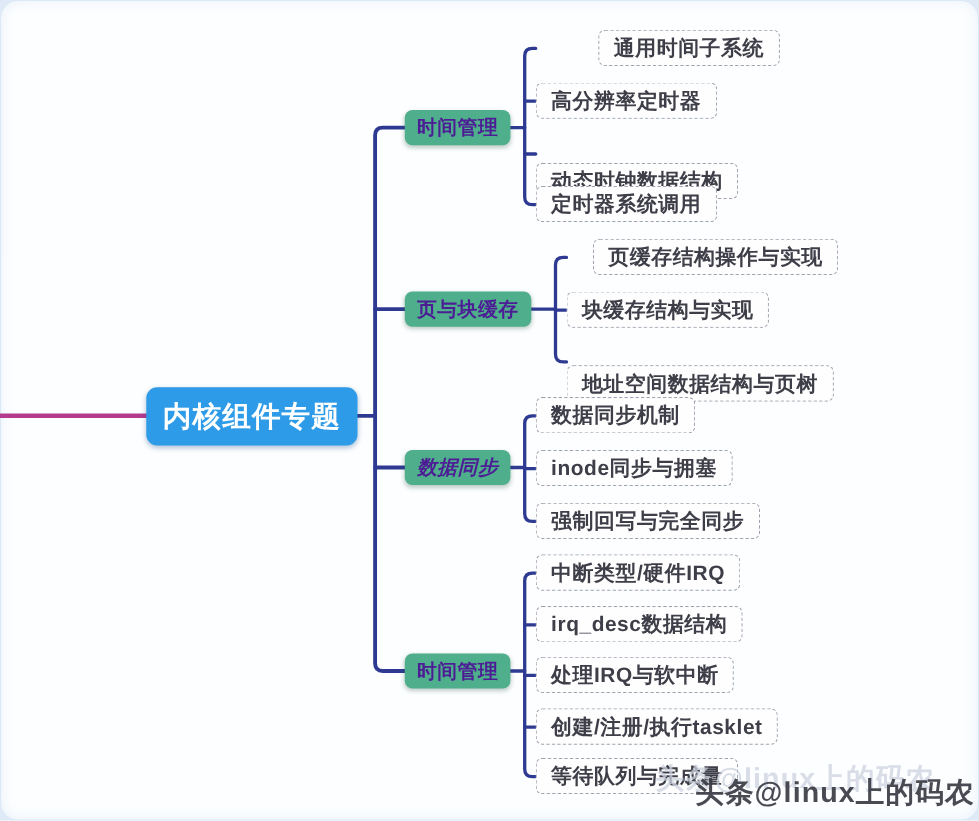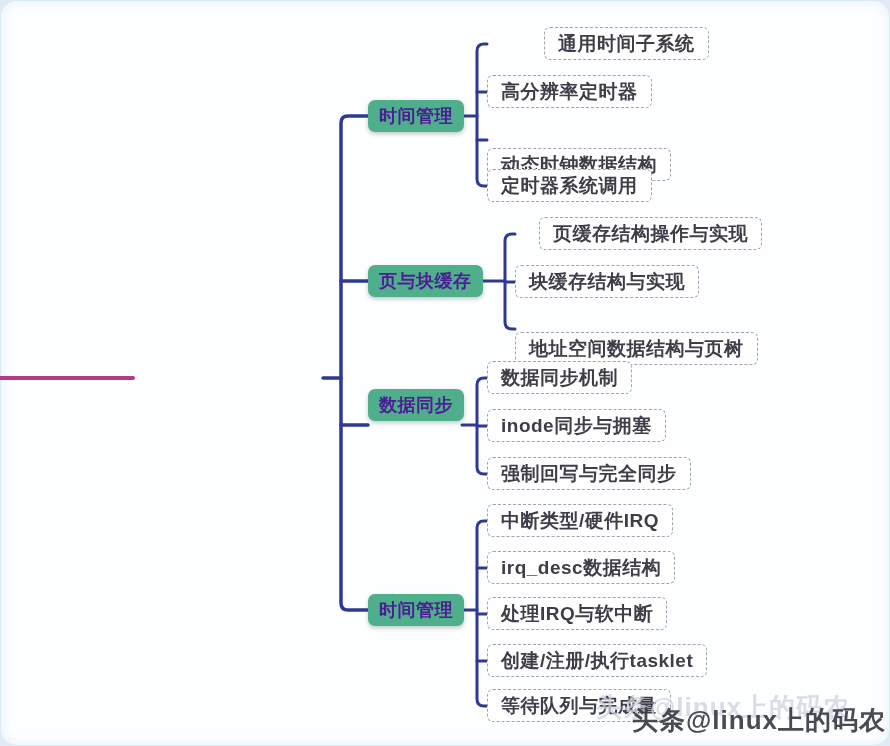--- a/index.html
+++ b/index.html
@@ -75,31 +75,32 @@
         <path d="M505,282 H515" fill="none" stroke="#2e3a92" stroke-width="3" stroke-linecap="round" stroke-linejoin="round"></path>
         <path d="M462,425 H477" fill="none" stroke="#2e3a92" stroke-width="3" stroke-linecap="round" stroke-linejoin="round"></path>
         <path d="M487,378 H484 Q477,378 477,385 V467 Q477,474 484,474 H487" fill="none" stroke="#2e3a92" stroke-width="3" stroke-linecap="round" stroke-linejoin="round"></path>
         <path d="M477,426 H487" fill="none" stroke="#2e3a92" stroke-width="3" stroke-linecap="round" stroke-linejoin="round"></path>
         <path d="M462,610 H477" fill="none" stroke="#2e3a92" stroke-width="3" stroke-linecap="round" stroke-linejoin="round"></path>
         <path d="M487,521 H484 Q477,521 477,528 V699 Q477,706 484,706 H487" fill="none" stroke="#2e3a92" stroke-width="3" stroke-linecap="round" stroke-linejoin="round"></path>
         <path d="M477,568 H487" fill="none" stroke="#2e3a92" stroke-width="3" stroke-linecap="round" stroke-linejoin="round"></path>
         <path d="M477,614 H487" fill="none" stroke="#2e3a92" stroke-width="3" stroke-linecap="round" stroke-linejoin="round"></path>
         <path d="M477,661 H487" fill="none" stroke="#2e3a92" stroke-width="3" stroke-linecap="round" stroke-linejoin="round"></path>
       </svg>
+    <div class="root-node" id="rootNode">内核组件专题</div>
     <div id="nodes">
         <div class="branch-node" style="left: 368px; top: 100px;">时间管理</div>
         <div class="leaf-node" style="left: 516px; top: 27px; margin-left: 28px;">通用时间子系统</div>
         <div class="leaf-node" style="left: 487px; top: 75px;">高分辨率定时器</div>
         <div class="leaf-node" style="left: 487px; top: 123px; margin-top: 25px;">动态时钟数据结构</div>
         <div class="leaf-node" style="left: 487px; top: 169px;">定时器系统调用</div>
         <div class="branch-node" style="left: 368px; top: 265px;">页与块缓存</div>
         <div class="leaf-node" style="left: 515px; top: 217px; margin-left: 24px;">页缓存结构操作与实现</div>
         <div class="leaf-node" style="left: 515px; top: 265px;">块缓存结构与实现</div>
         <div class="leaf-node" style="left: 515px; top: 332px;">地址空间数据结构与页树</div>
-        <div class="branch-node" style="left: 368px; top: 389px;">数据同步</div>
+        <div class="branch-node" style="left: 368px; top: 409px; font-style: italic;">数据同步</div>
         <div class="leaf-node" style="left: 487px; top: 361px;">数据同步机制</div>
         <div class="leaf-node" style="left: 487px; top: 409px; text-align: center;">inode同步与拥塞</div>
         <div class="leaf-node" style="left: 487px; top: 457px;">强制回写与完全同步</div>
         <div class="branch-node" style="left: 368px; top: 594px;">时间管理</div>
         <div class="leaf-node" style="left: 487px; top: 504px;">中断类型/硬件IRQ</div>
         <div class="leaf-node" style="left: 487px; top: 551px;">irq_desc数据结构</div>
         <div class="leaf-node" style="left: 487px; top: 597px;">处理IRQ与软中断</div>
         <div class="leaf-node" style="left: 487px; top: 644px; text-align: center;">创建/注册/执行tasklet</div>
         <div class="leaf-node" style="left: 487px; top: 689px;">等待队列与完成量</div>
       </div>

